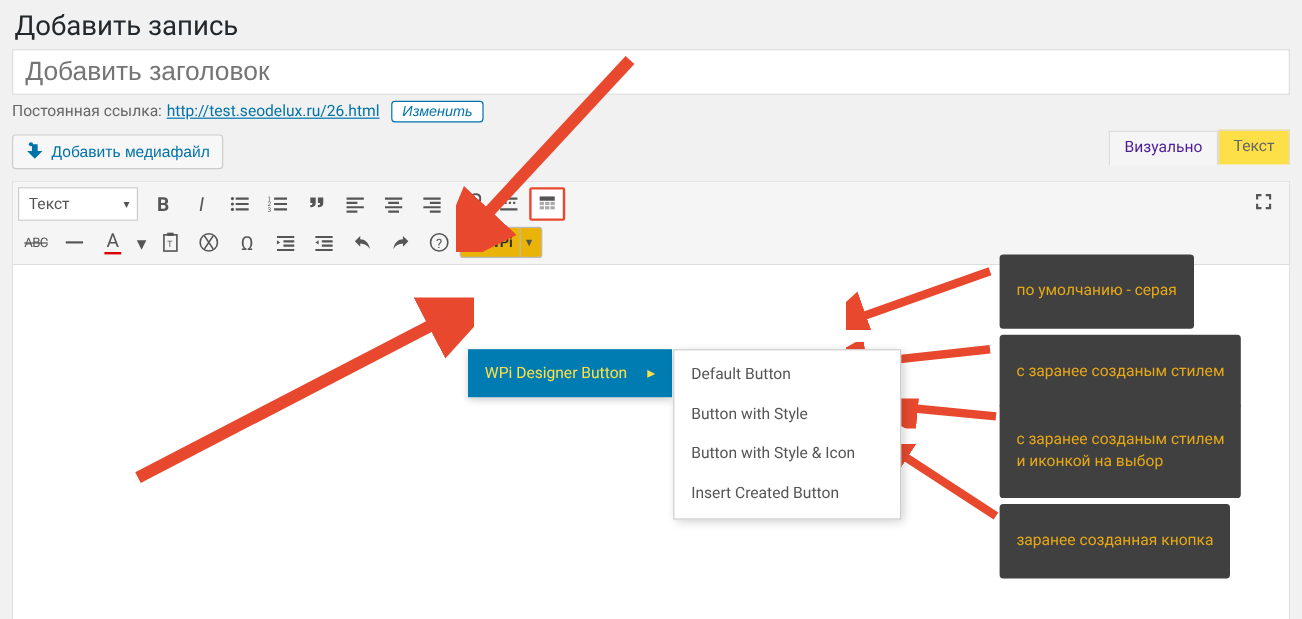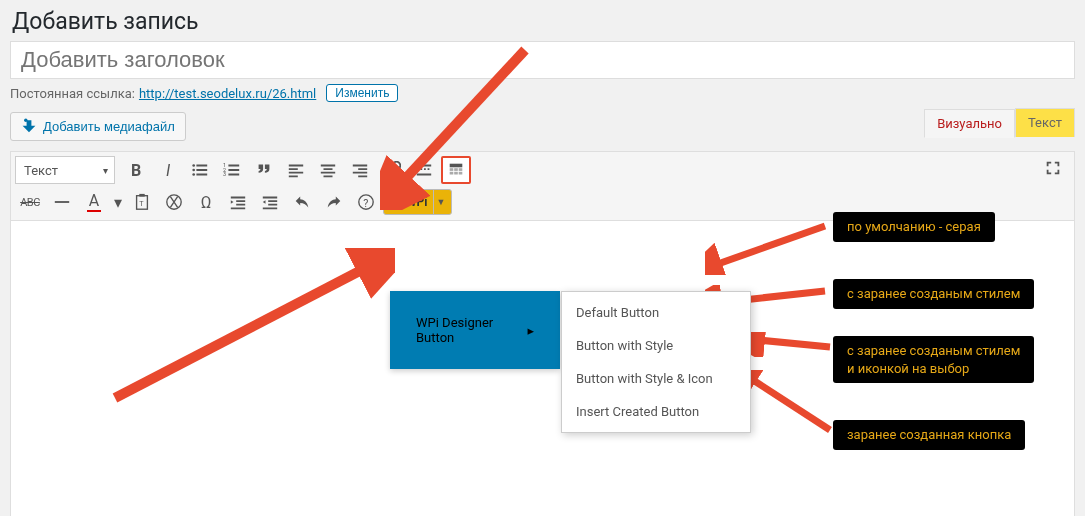--- a/index.html
+++ b/index.html
@@ -44,20 +44,21 @@
   }
   .permalink-edit {
     border: 1px solid #0073aa;
     color: #0073aa;
     background: #fff;
     font-size: 12px;
     padding: 1px 8px;
     border-radius: 3px;
     cursor: pointer;
     margin-left: 6px;
+    font-style: italic;
   }
   .media-row {
     padding: 0 10px 10px 10px;
     display: flex;
     align-items: center;
     position: relative;
   }
   .add-media-btn {
     border: 1px solid #ccc;
     background: #f7f7f7;
@@ -81,21 +82,21 @@
     border: 1px solid #ddd;
     border-bottom: none;
     padding: 6px 12px;
     font-size: 13px;
     color: #666;
     background: #fde047;
     cursor: pointer;
   }
   .tab.active {
     background: #f5f5f5;
-    color: #b91c1c;
+    color: #4c1d95;
     border-bottom: 1px solid #f5f5f5;
     position: relative;
     top: 1px;
   }
   .editor-wrap {
     margin: 0 10px;
     border: 1px solid #dedede;
     background: #fff;
   }
   .toolbar {
@@ -182,23 +183,23 @@
     height: 300px;
     background: #fff;
     position: relative;
   }
   .dropdown-primary {
     position: absolute;
     left: 379px;
     top: 70px;
     width: 170px;
     background: #007cb2;
-    color: #000000;
-    font-size: 13px;
-    padding: 16px;
+    color: #fde047;
+    font-size: 13px;
+    padding: 4px;
     box-shadow: 0 2px 6px rgba(0,0,0,.2);
     z-index: 5;
   }
   .dropdown-primary .ditem {
     padding: 8px 10px;
     display: flex;
     align-items: center;
     justify-content: space-between;
   }
   .submenu {
@@ -213,24 +214,24 @@
     padding: 4px 0;
   }
   .submenu .sitem {
     padding: 9px 14px;
     font-size: 13px;
     color: #555;
     cursor: pointer;
   }
   .annotation {
     position: absolute;
-    background: #000000;
+    background: #404040;
     color: #e6a817;
     font-size: 13px;
-    padding: 6px 14px;
+    padding: 22px 14px;
     border-radius: 3px;
     z-index: 4;
     line-height: 1.35;
     white-space: nowrap;
   }
   .arrow-svg {
     position: absolute;
     z-index: 3;
     pointer-events: none;
   }

